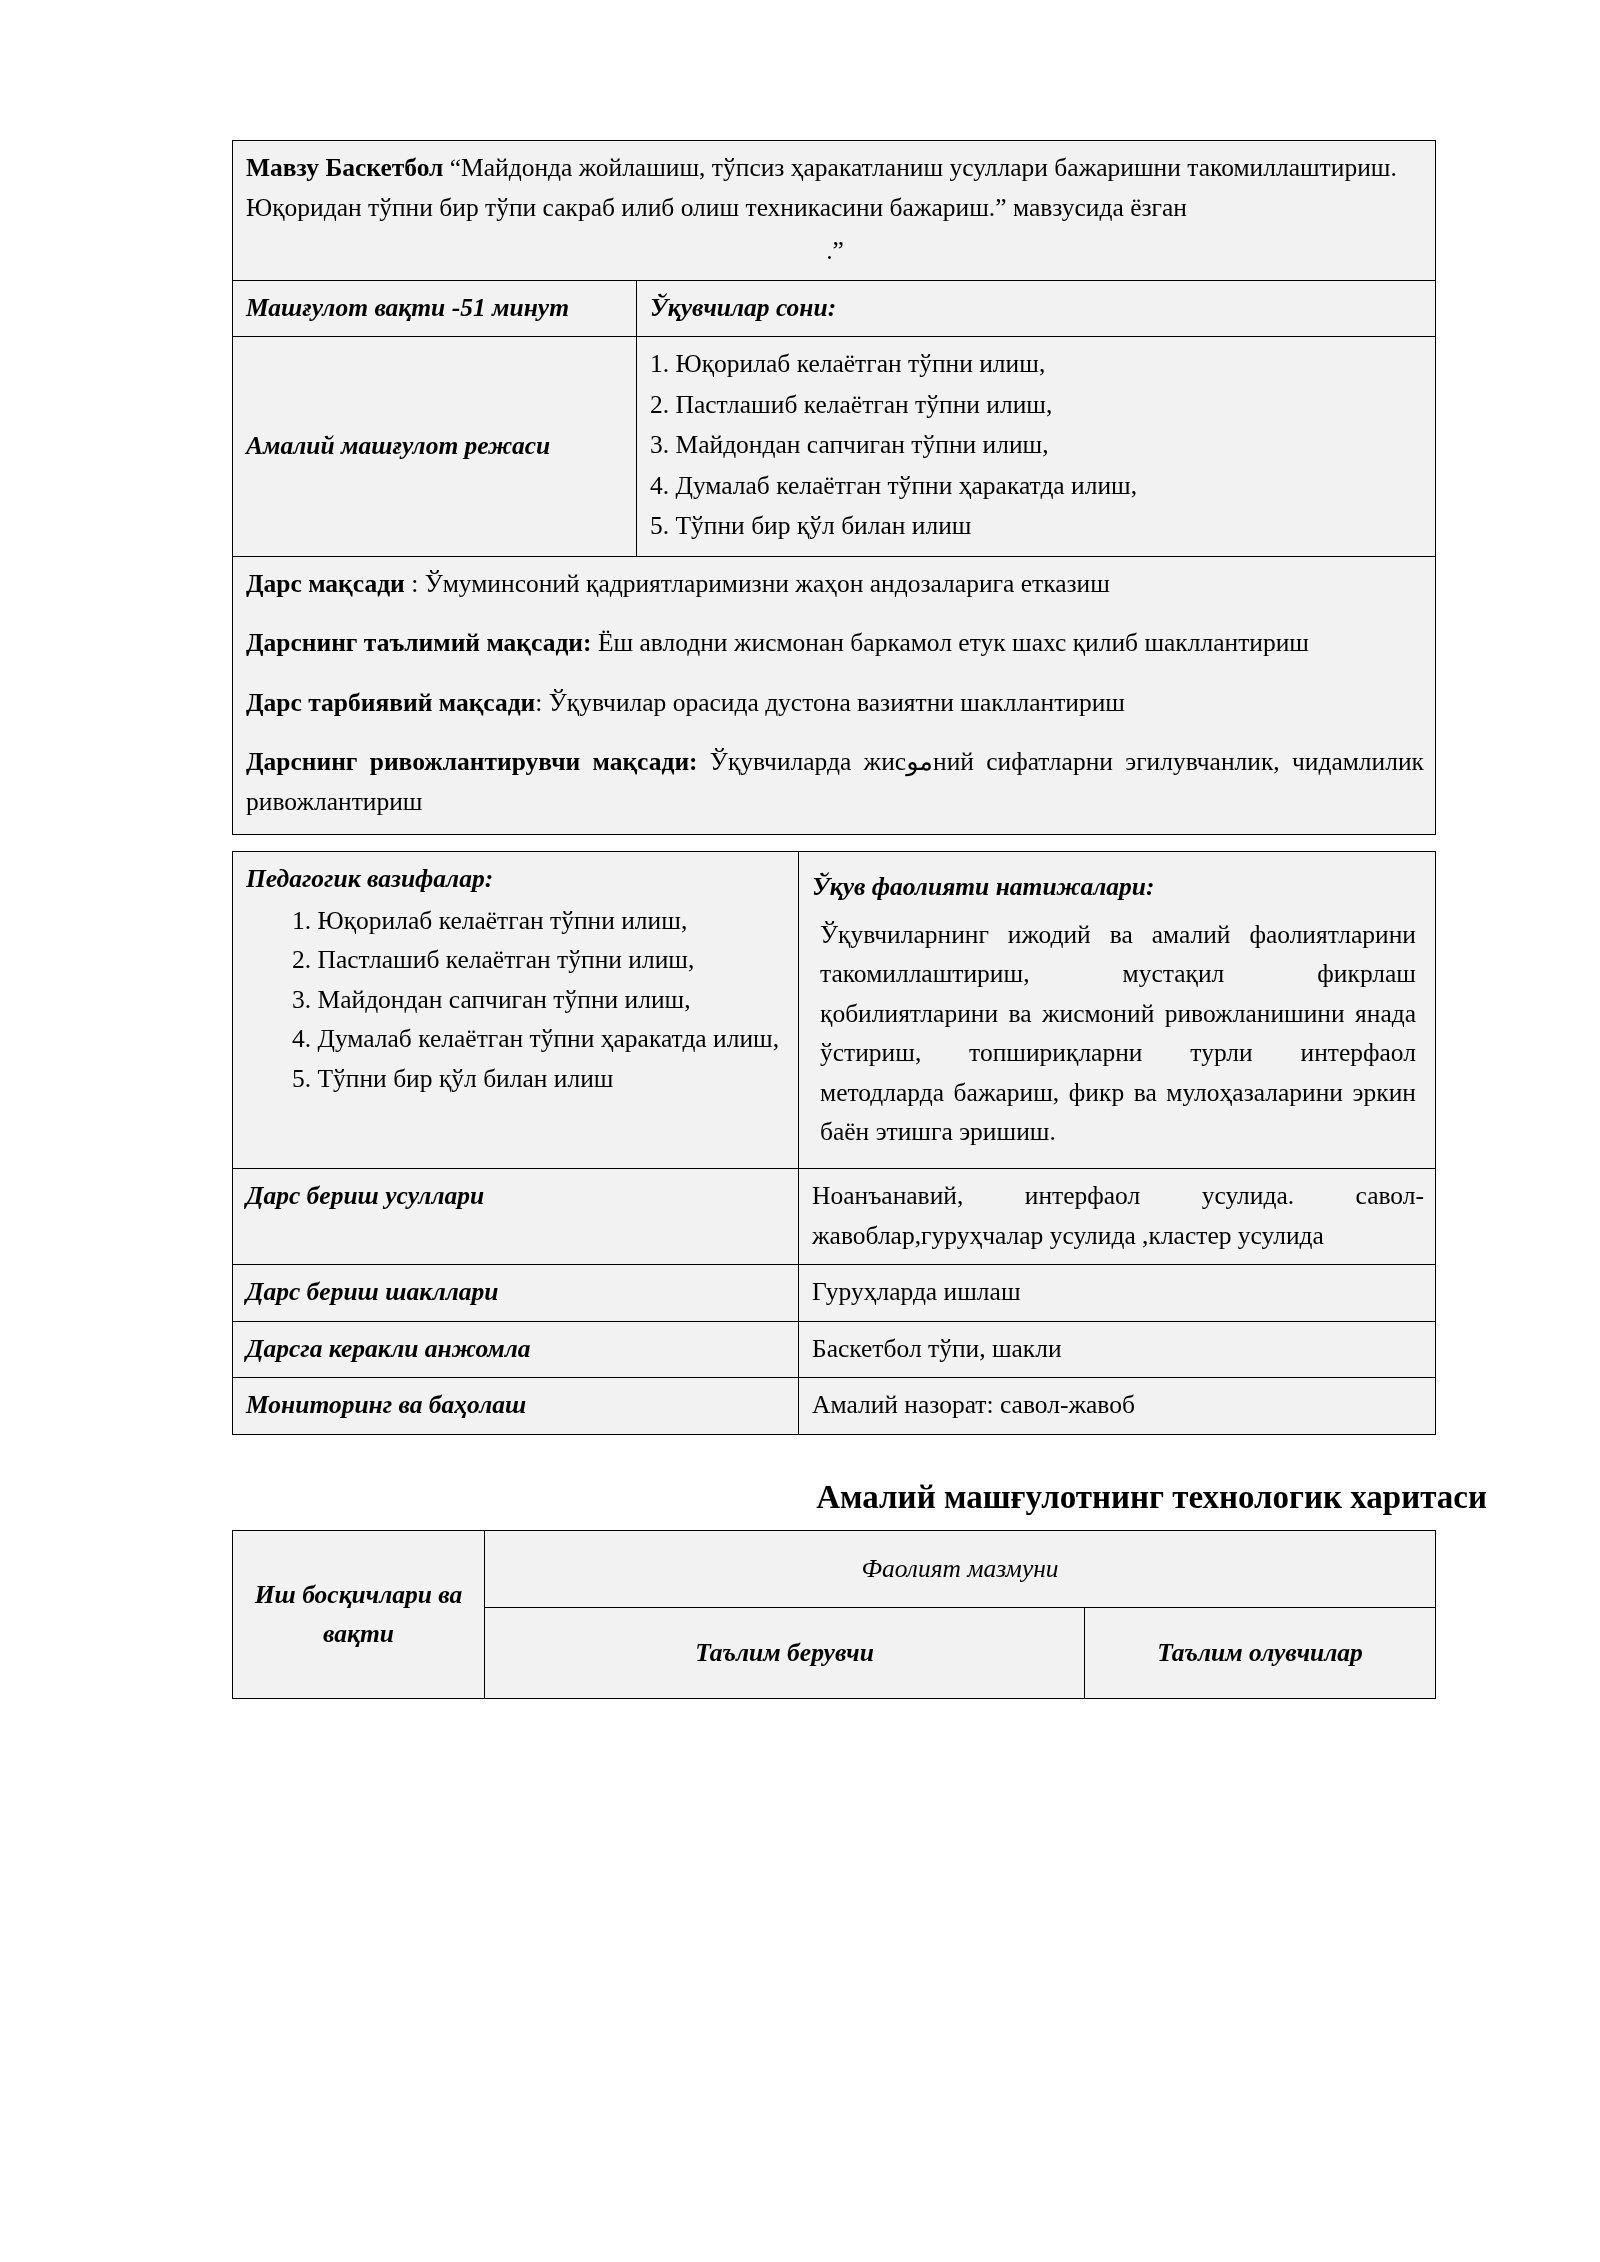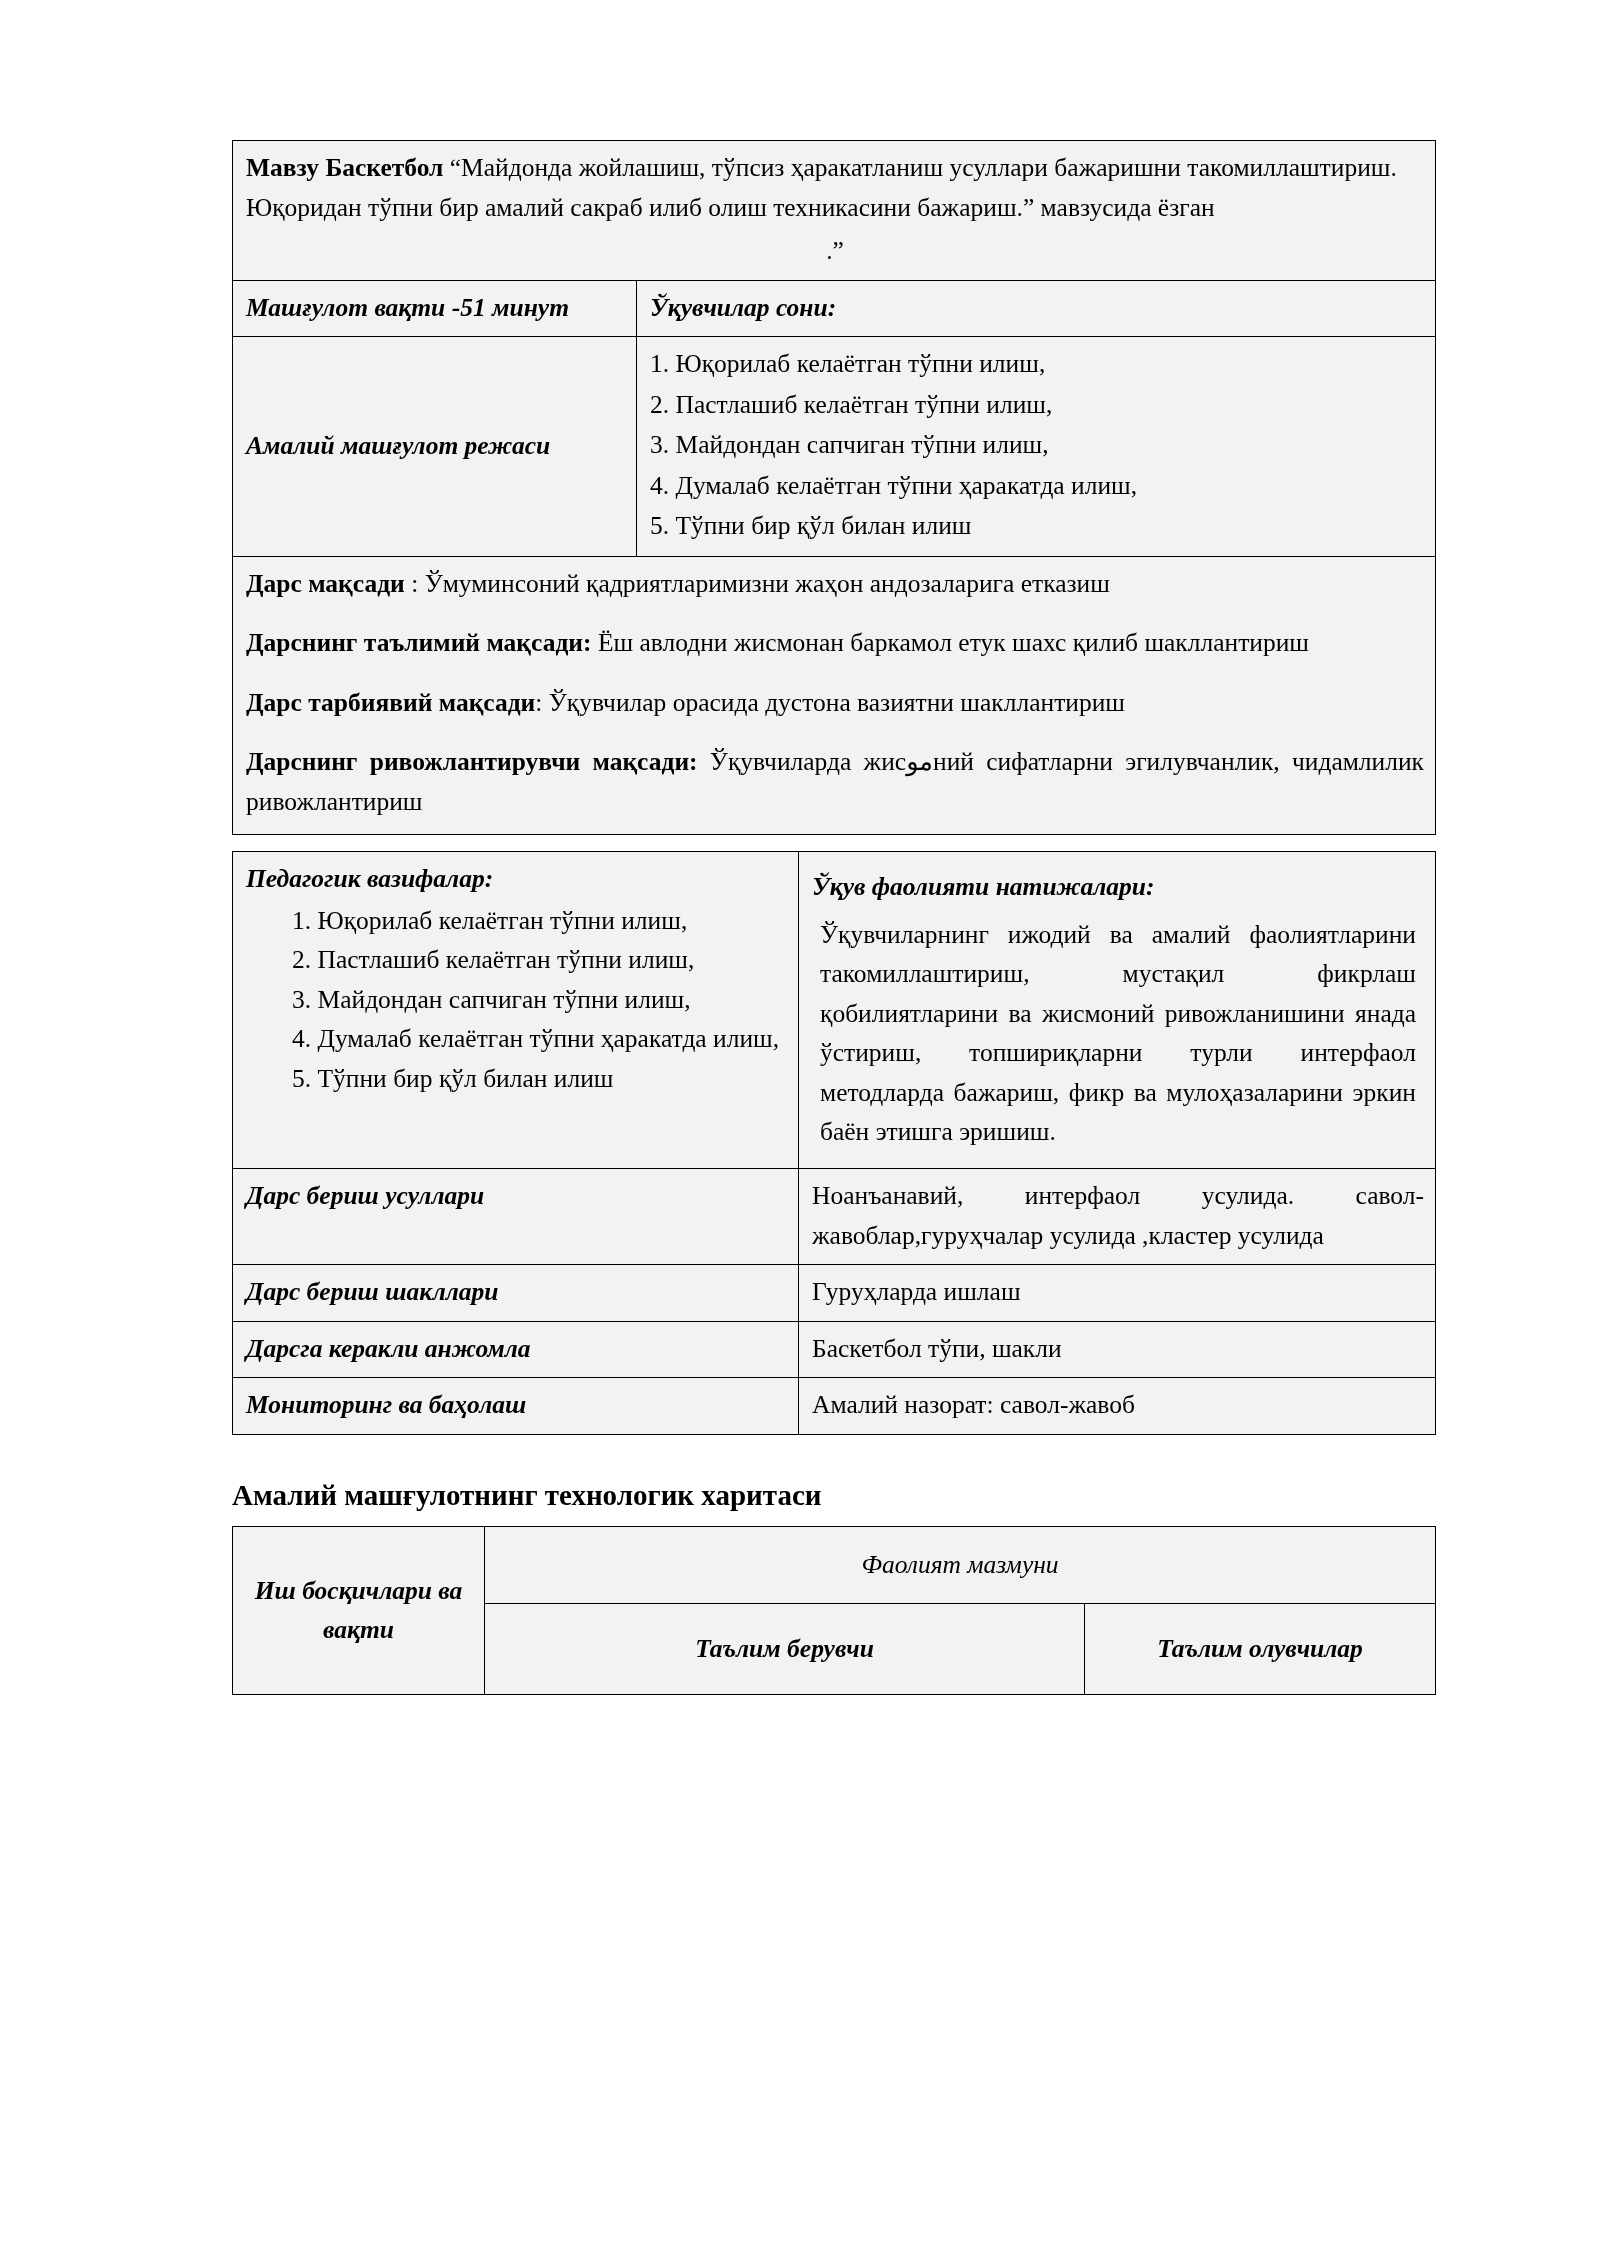--- a/index.html
+++ b/index.html
@@ -76,23 +76,23 @@
 
   .res-p {
     margin: 8px;
     text-align: justify;
     text-align-last: left;
   }
 
   .usul-p { margin: 0; text-align: justify; text-align-last: left; }
 
   .map-title {
-    text-align: left;
+    text-align: right;
     font-weight: bold;
-    font-size: 29px;
+    font-size: 33px;
     margin: 0;
     padding: 0 0 14px 0;
   }
 
   table.map {
     border-collapse: collapse;
     width: 1203px;
     table-layout: fixed;
   }
   table.map td {
@@ -126,21 +126,21 @@
 
   <table class="doc">
     <colgroup>
       <col class="cell-first-col">
       <col class="cell-second-col">
     </colgroup>
     <tbody>
       <tr>
         <td colspan="2" class="hdr-cell">
           <p class="hdr-line justall"><span class="b">Мавзу Баскетбол</span> <span>“Майдонда жойлашиш, тўпсиз ҳаракатланиш усуллари бажаришни такомиллаштириш.</span></p>
-          <p class="hdr-line justall">Юқоридан тўпни бир амалий сакраб илиб олиш техникасини бажариш.” мавзусида ёзган</p>
+          <p class="hdr-line justall">Юқоридан тўпни бир тўпи сакраб илиб олиш техникасини бажариш.” мавзусида ёзган</p>
           <p class="hdr-quote-end">.”</p>
         </td>
       </tr>
 
       <tr>
         <td class="bi">Машғулот вақти -51 минут</td>
         <td class="bi center">Ўқувчилар сони:</td>
       </tr>
 
 

